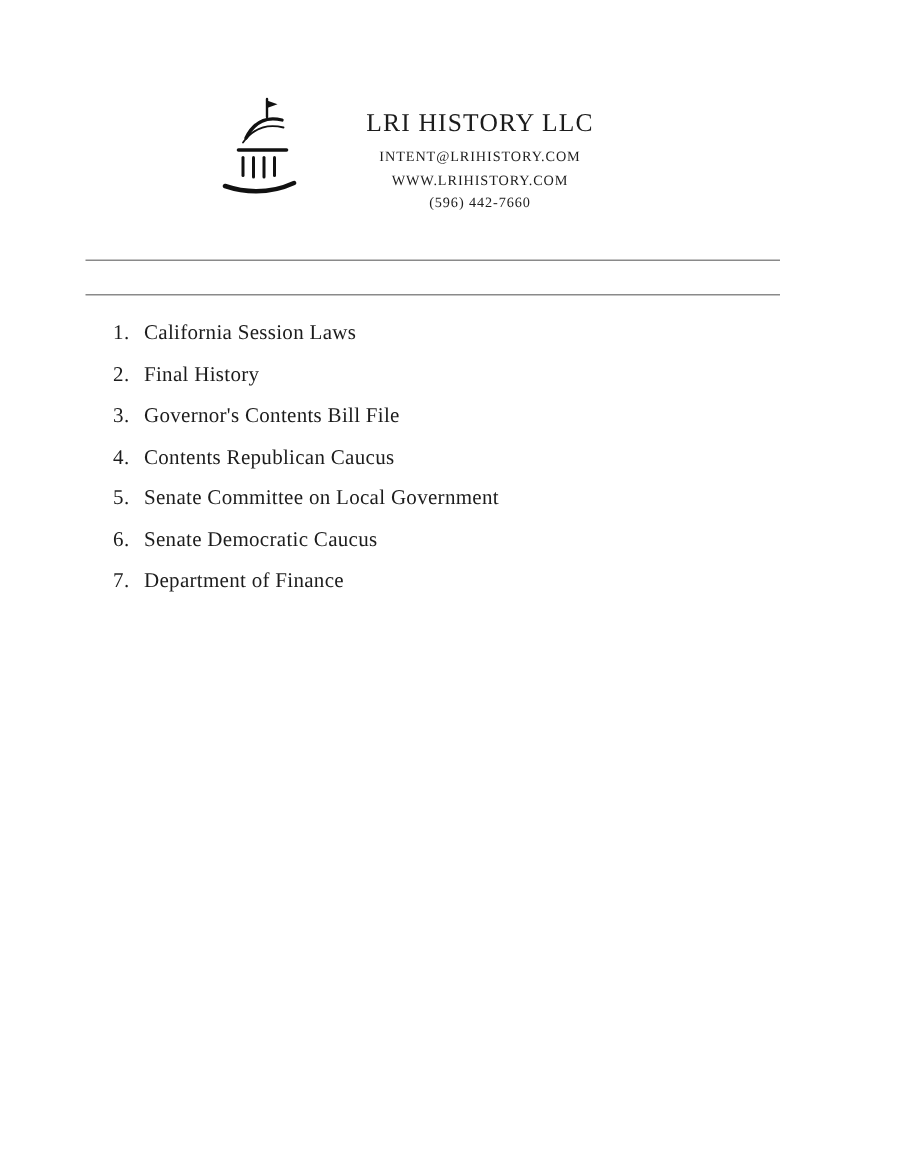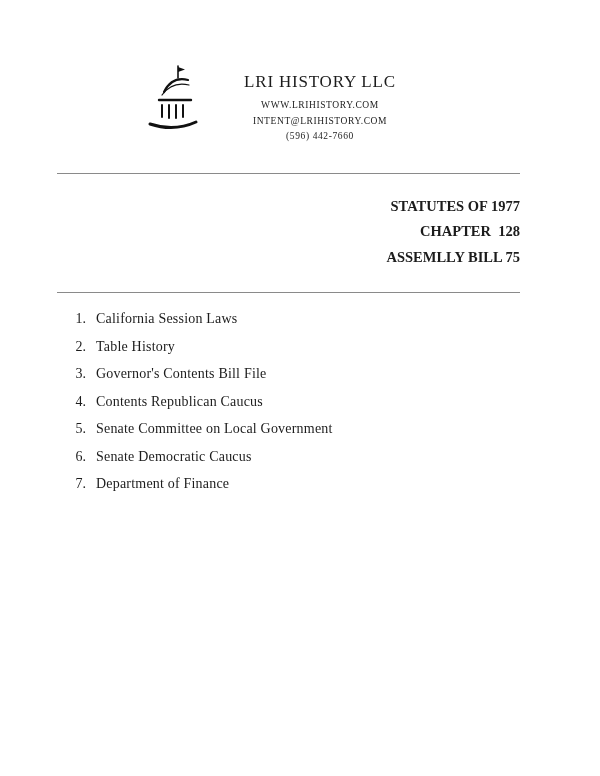--- a/index.html
+++ b/index.html
@@ -99,40 +99,35 @@
         <path d="M20 43 v12" stroke-width="2"></path>
         <path d="M27 43 v13" stroke-width="2"></path>
         <path d="M34 43 v13" stroke-width="2"></path>
         <path d="M41 43 v12" stroke-width="2"></path>
 
         <path d="M8 62 q24 8 46 -2" stroke-width="3"></path>
       </svg>
     </div>
     <div class="contact">
       <div class="company-name">LRI HISTORY LLC</div>
+      <div class="contact-line">INTENT@LRIHISTORY.COM</div>
       <div class="contact-line">WWW.LRIHISTORY.COM</div>
-      <div class="contact-line">INTENT@LRIHISTORY.COM</div>
       <div class="contact-line">(596) 442-7660</div>
     </div>
   </div>
 
   <hr class="rule rule-1">
 
-  <div class="reference">
-    <div class="reference-line">STATUTES OF 1977</div>
-    <div class="reference-line">CHAPTER  128</div>
-    <div class="reference-line">ASSEMLLY BILL 75</div>
-  </div>
 
   <hr class="rule rule-2">
 
 
   <ol class="toc-list">
     <li>California Session Laws</li>
-    <li>Table History</li>
+    <li>Final History</li>
     <li>Governor's Contents Bill File</li>
     <li>Contents Republican Caucus</li>
     <li>Senate Committee on Local Government</li>
     <li>Senate Democratic Caucus</li>
     <li>Department of Finance</li>
   </ol>
 
 </div>
 
 </body></html>

